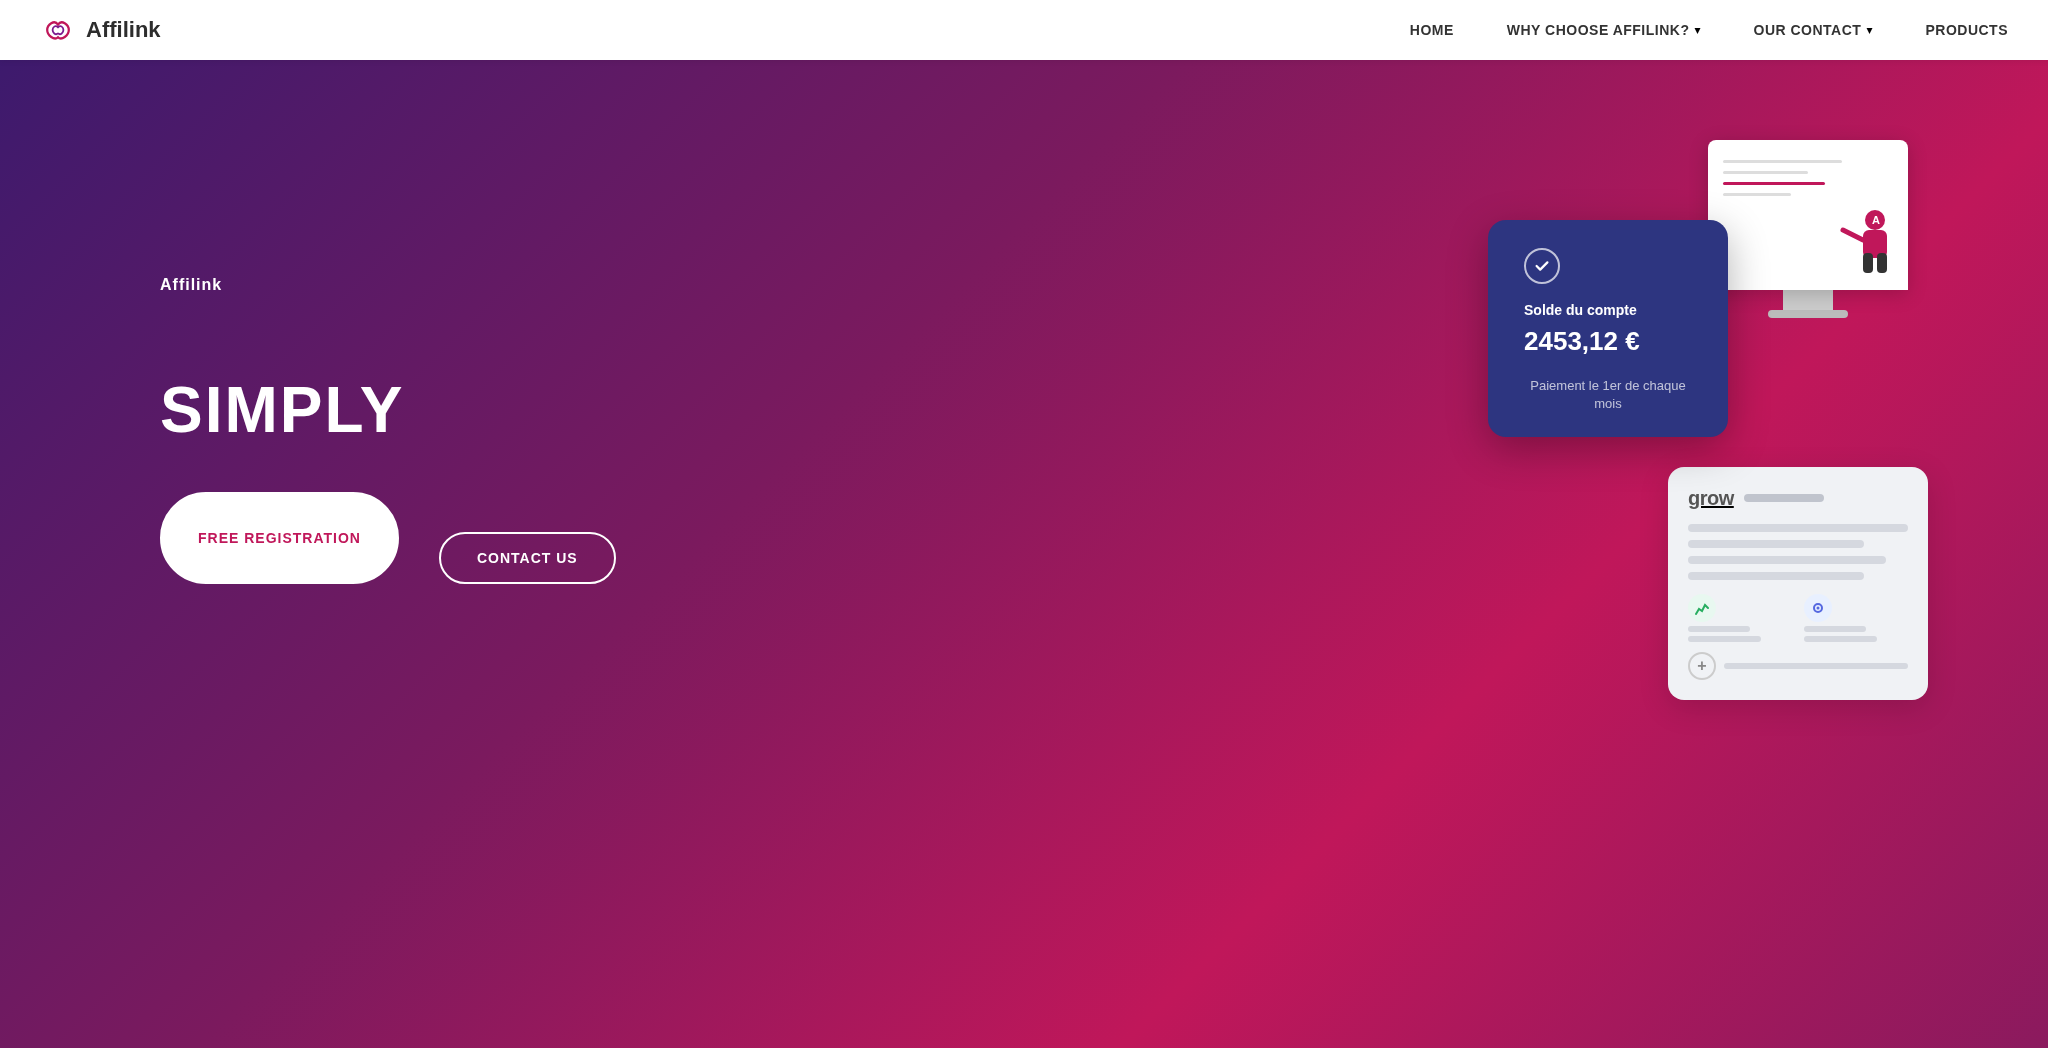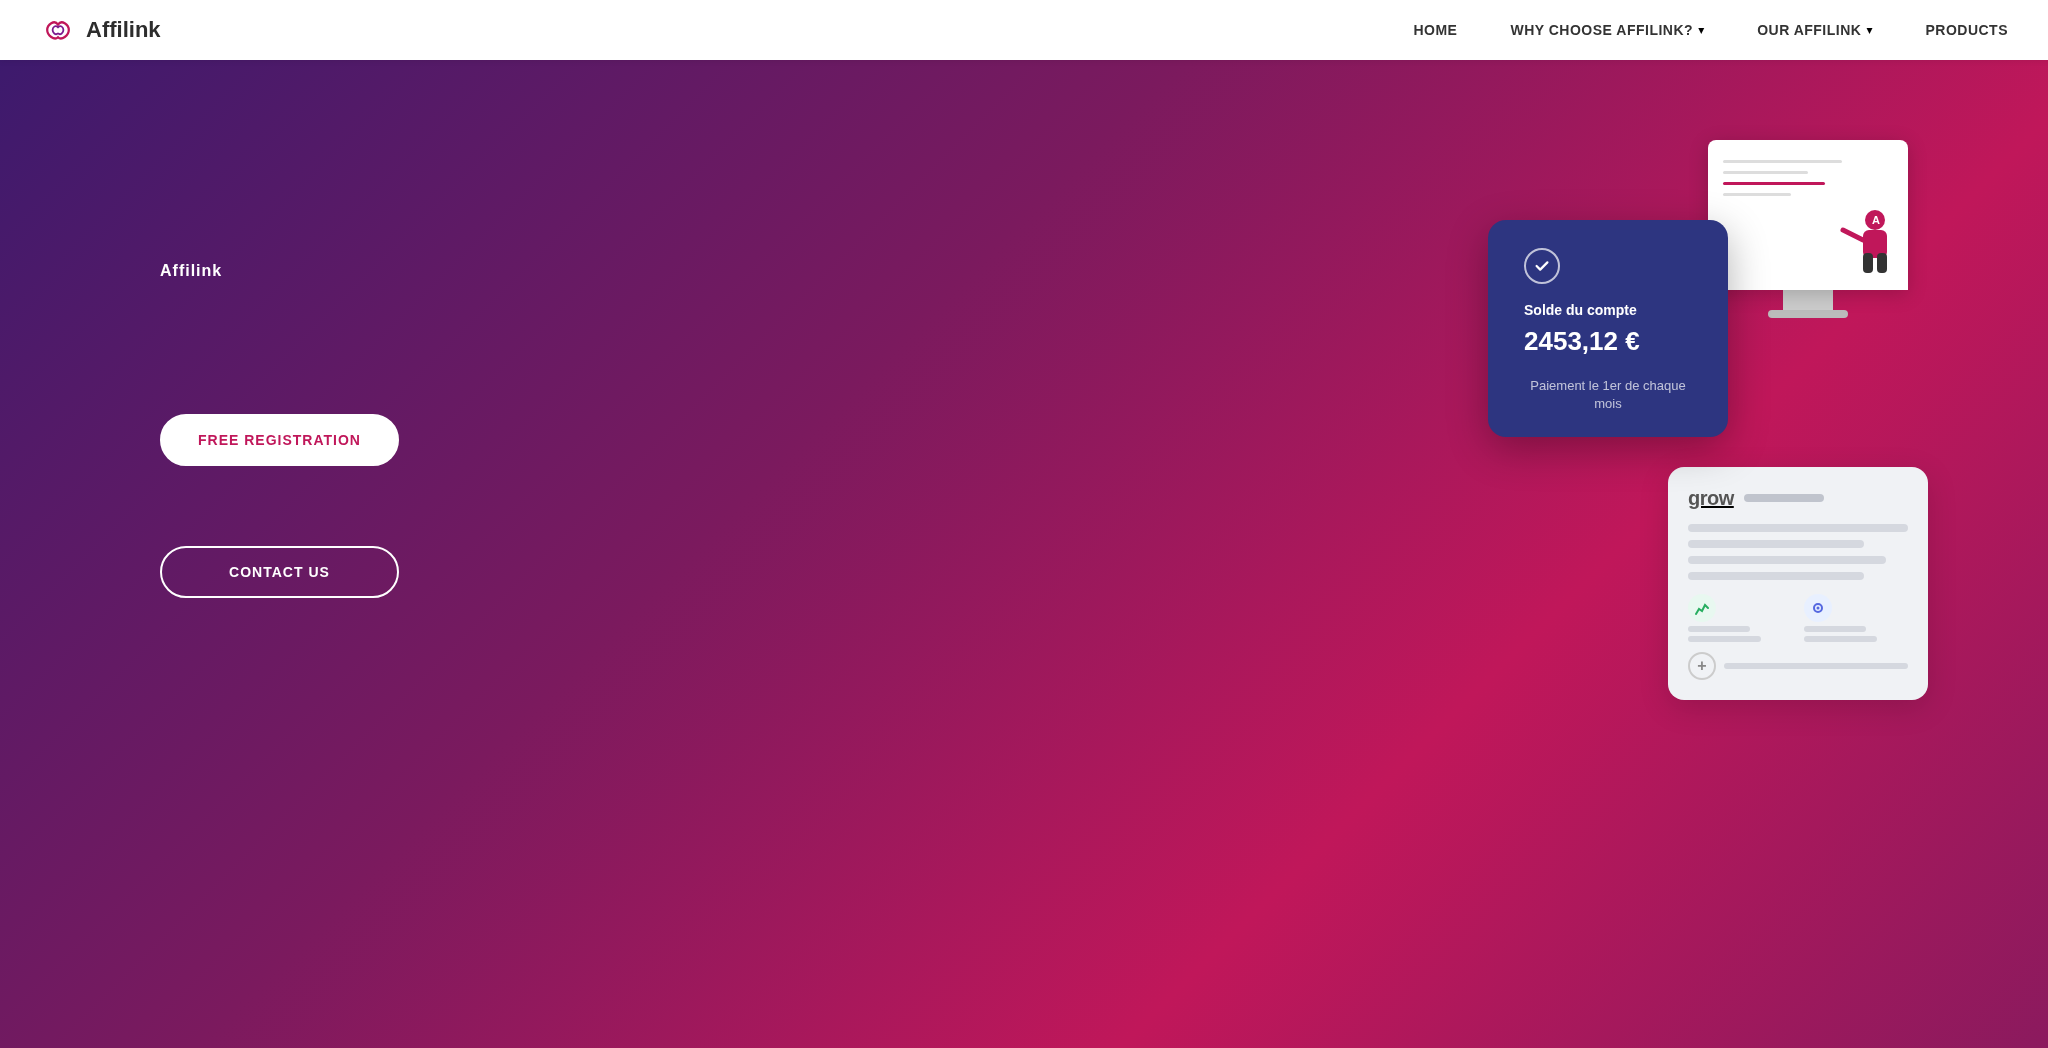--- a/index.html
+++ b/index.html
@@ -92,21 +92,20 @@
       font-weight: 900;
       line-height: 1.0;
       letter-spacing: 2px;
       text-transform: uppercase;
       margin-bottom: 50px;
     }
     .hero-buttons {
       display: flex;
       gap: 40px;
       flex-wrap: wrap;
-      flex-direction: column;
     }
     .btn-free-reg {
       background: #fff;
       color: #c0175a;
       border: 2px solid #fff;
       border-radius: 50px;
       padding: 16px 36px;
       font-size: 14px;
       font-weight: 700;
       letter-spacing: 1px;
@@ -320,35 +319,36 @@
     <span>Affilink</span>
   </div>
   <ul class="navbar-links">
     <li>
       <a>HOME</a>
     </li>
     <li class="has-dropdown">
       <a>WHY CHOOSE AFFILINK?</a>
     </li>
     <li class="has-dropdown">
-      <a>OUR AFFILINK</a>
+      <a>OUR CONTACT</a>
     </li>
     <li>
       <a>PRODUCTS</a>
     </li>
   </ul>
 </nav>
 
 <section class="hero">
   <div class="hero-content">
 
     <div class="hero-left">
       <div class="brand-label">Affilink</div>
       <h1 class="hero-headline">
         <br>
+        <span>SIMPLY</span>
       </h1>
       <div class="hero-buttons">
         <button class="btn-free-reg">FREE REGISTRATION</button>
         <button class="btn-contact">CONTACT US</button>
       </div>
     </div>
 
     <div class="hero-right">
 
       <div class="monitor-illustration">

